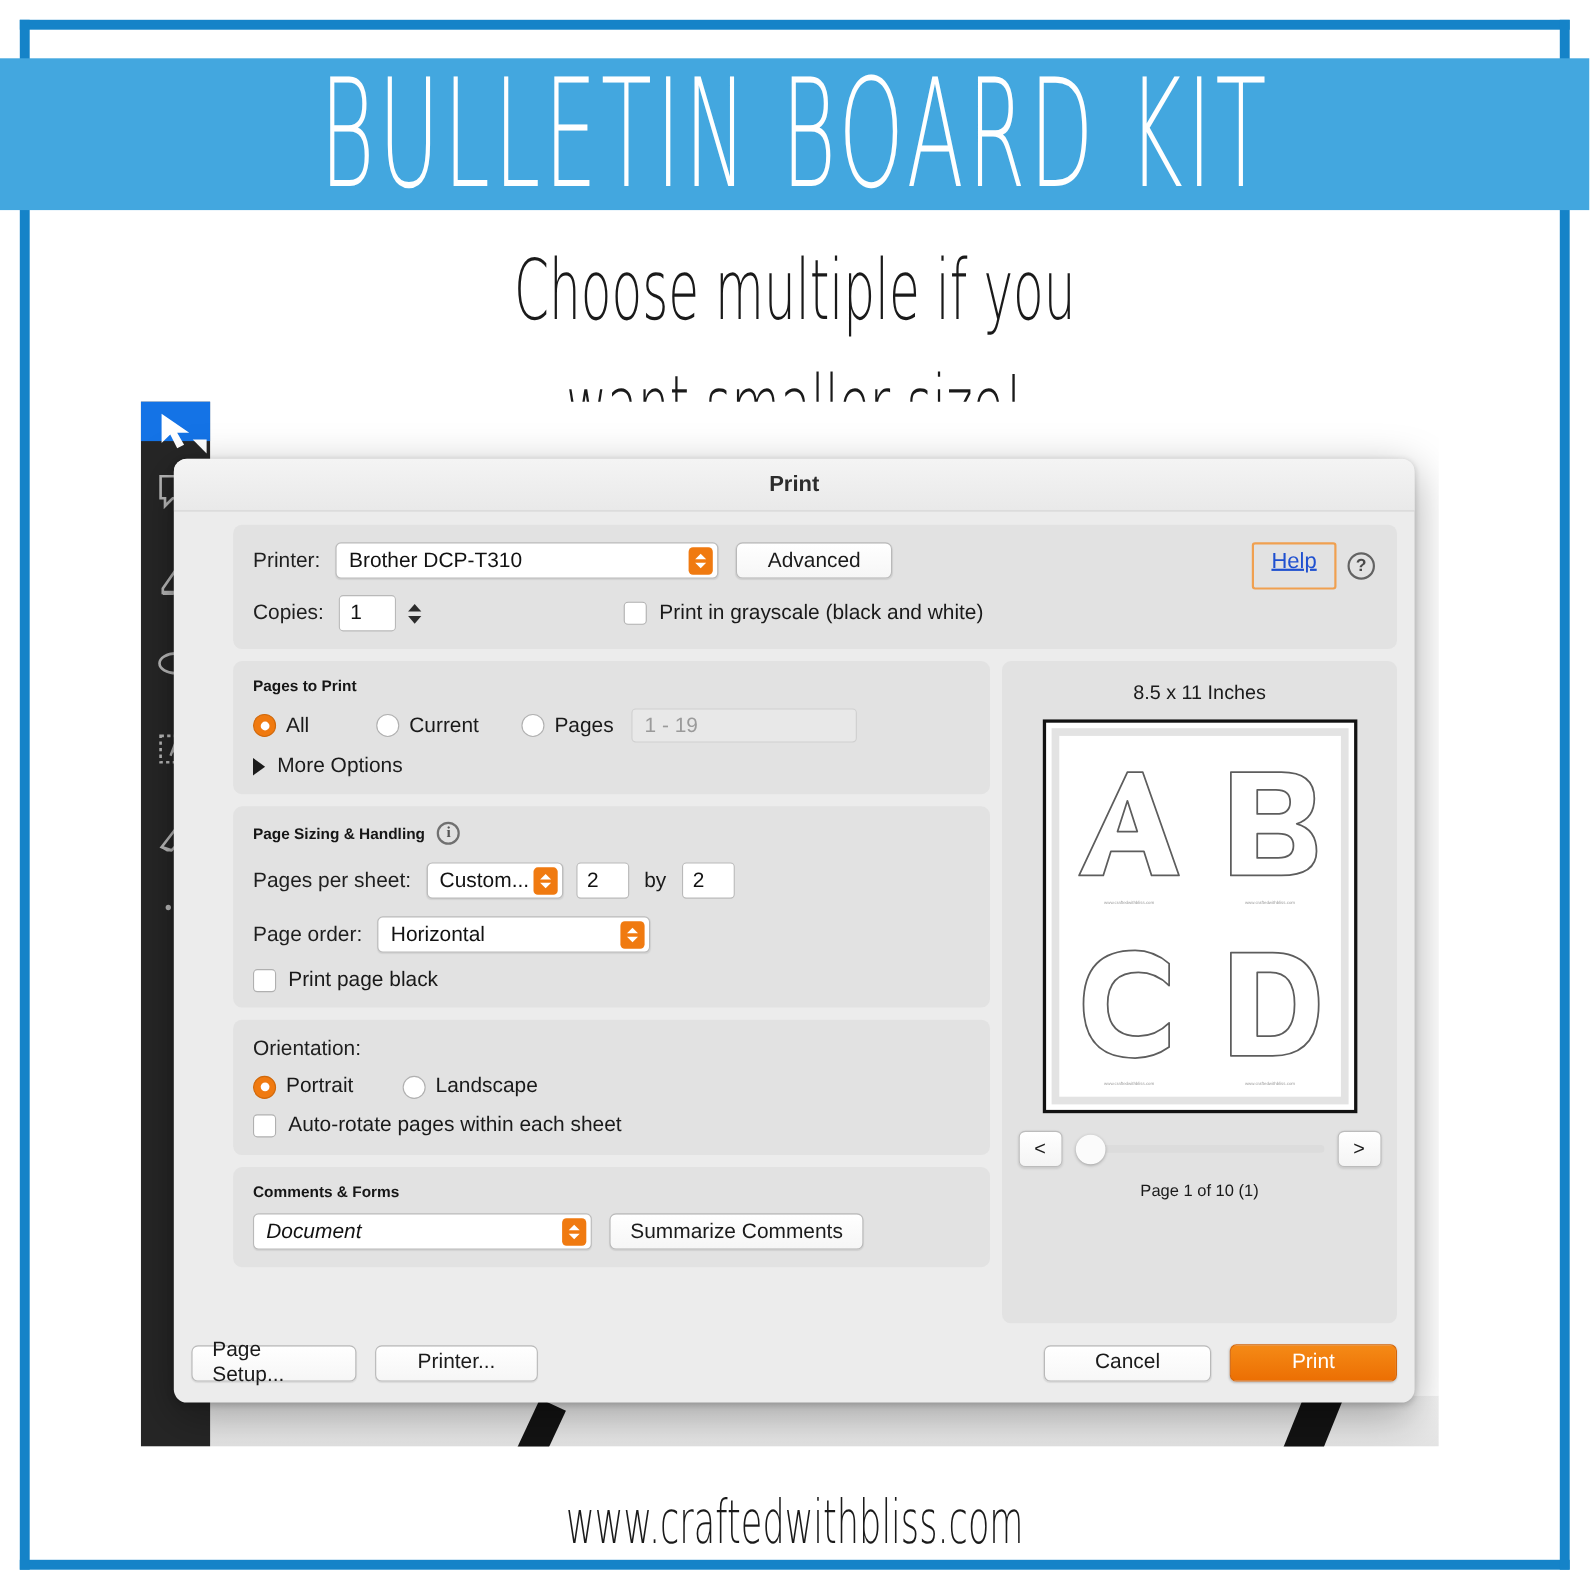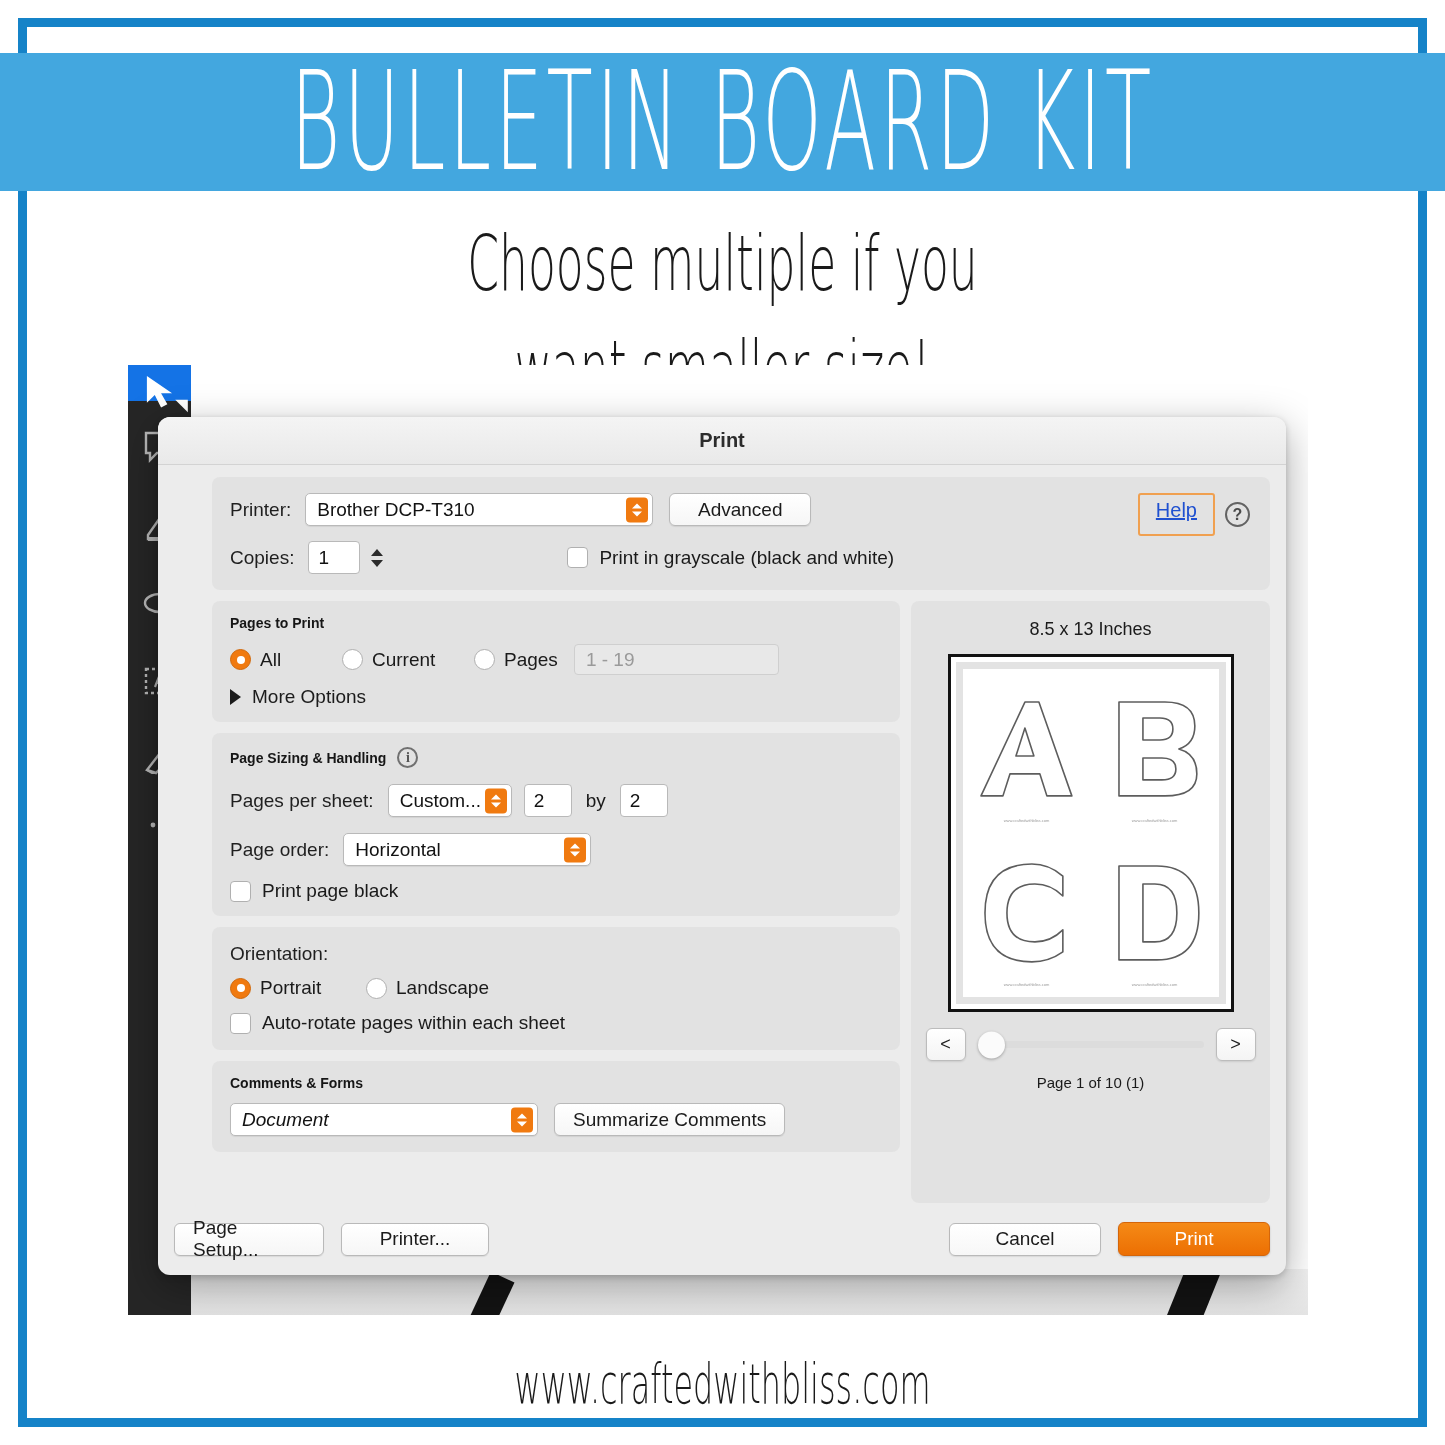--- a/index.html
+++ b/index.html
@@ -590,21 +590,21 @@
                     </span>
                 </div>
                 <div class="btn" id="btn-summarize">Summarize Comments</div>
               </div>
             </div>
 
           </div>
 
           <div id="col-right">
             <div class="panel" id="panel-preview">
-              <div id="paper-size-lbl">8.5 x 13 Inches</div>
+              <div id="paper-size-lbl">8.5 x 11 Inches</div>
 
               <div id="paper">
                 <div id="paper-inner">
 
                   <div class="lt-cell">
                     <svg viewBox="0 0 100 110">
                       <path d="M48 6 L62 6 L95 100 L70 100 L63 78 L33 78 L26 100 L4 100 Z M39 60 L57 60 L48 32 Z" fill="#fff" stroke="#5d5d5d" stroke-width="1.6" stroke-linejoin="round"></path>
                     </svg>
                     <span class="lt-cap">www.craftedwithbliss.com</span>
                   </div>

